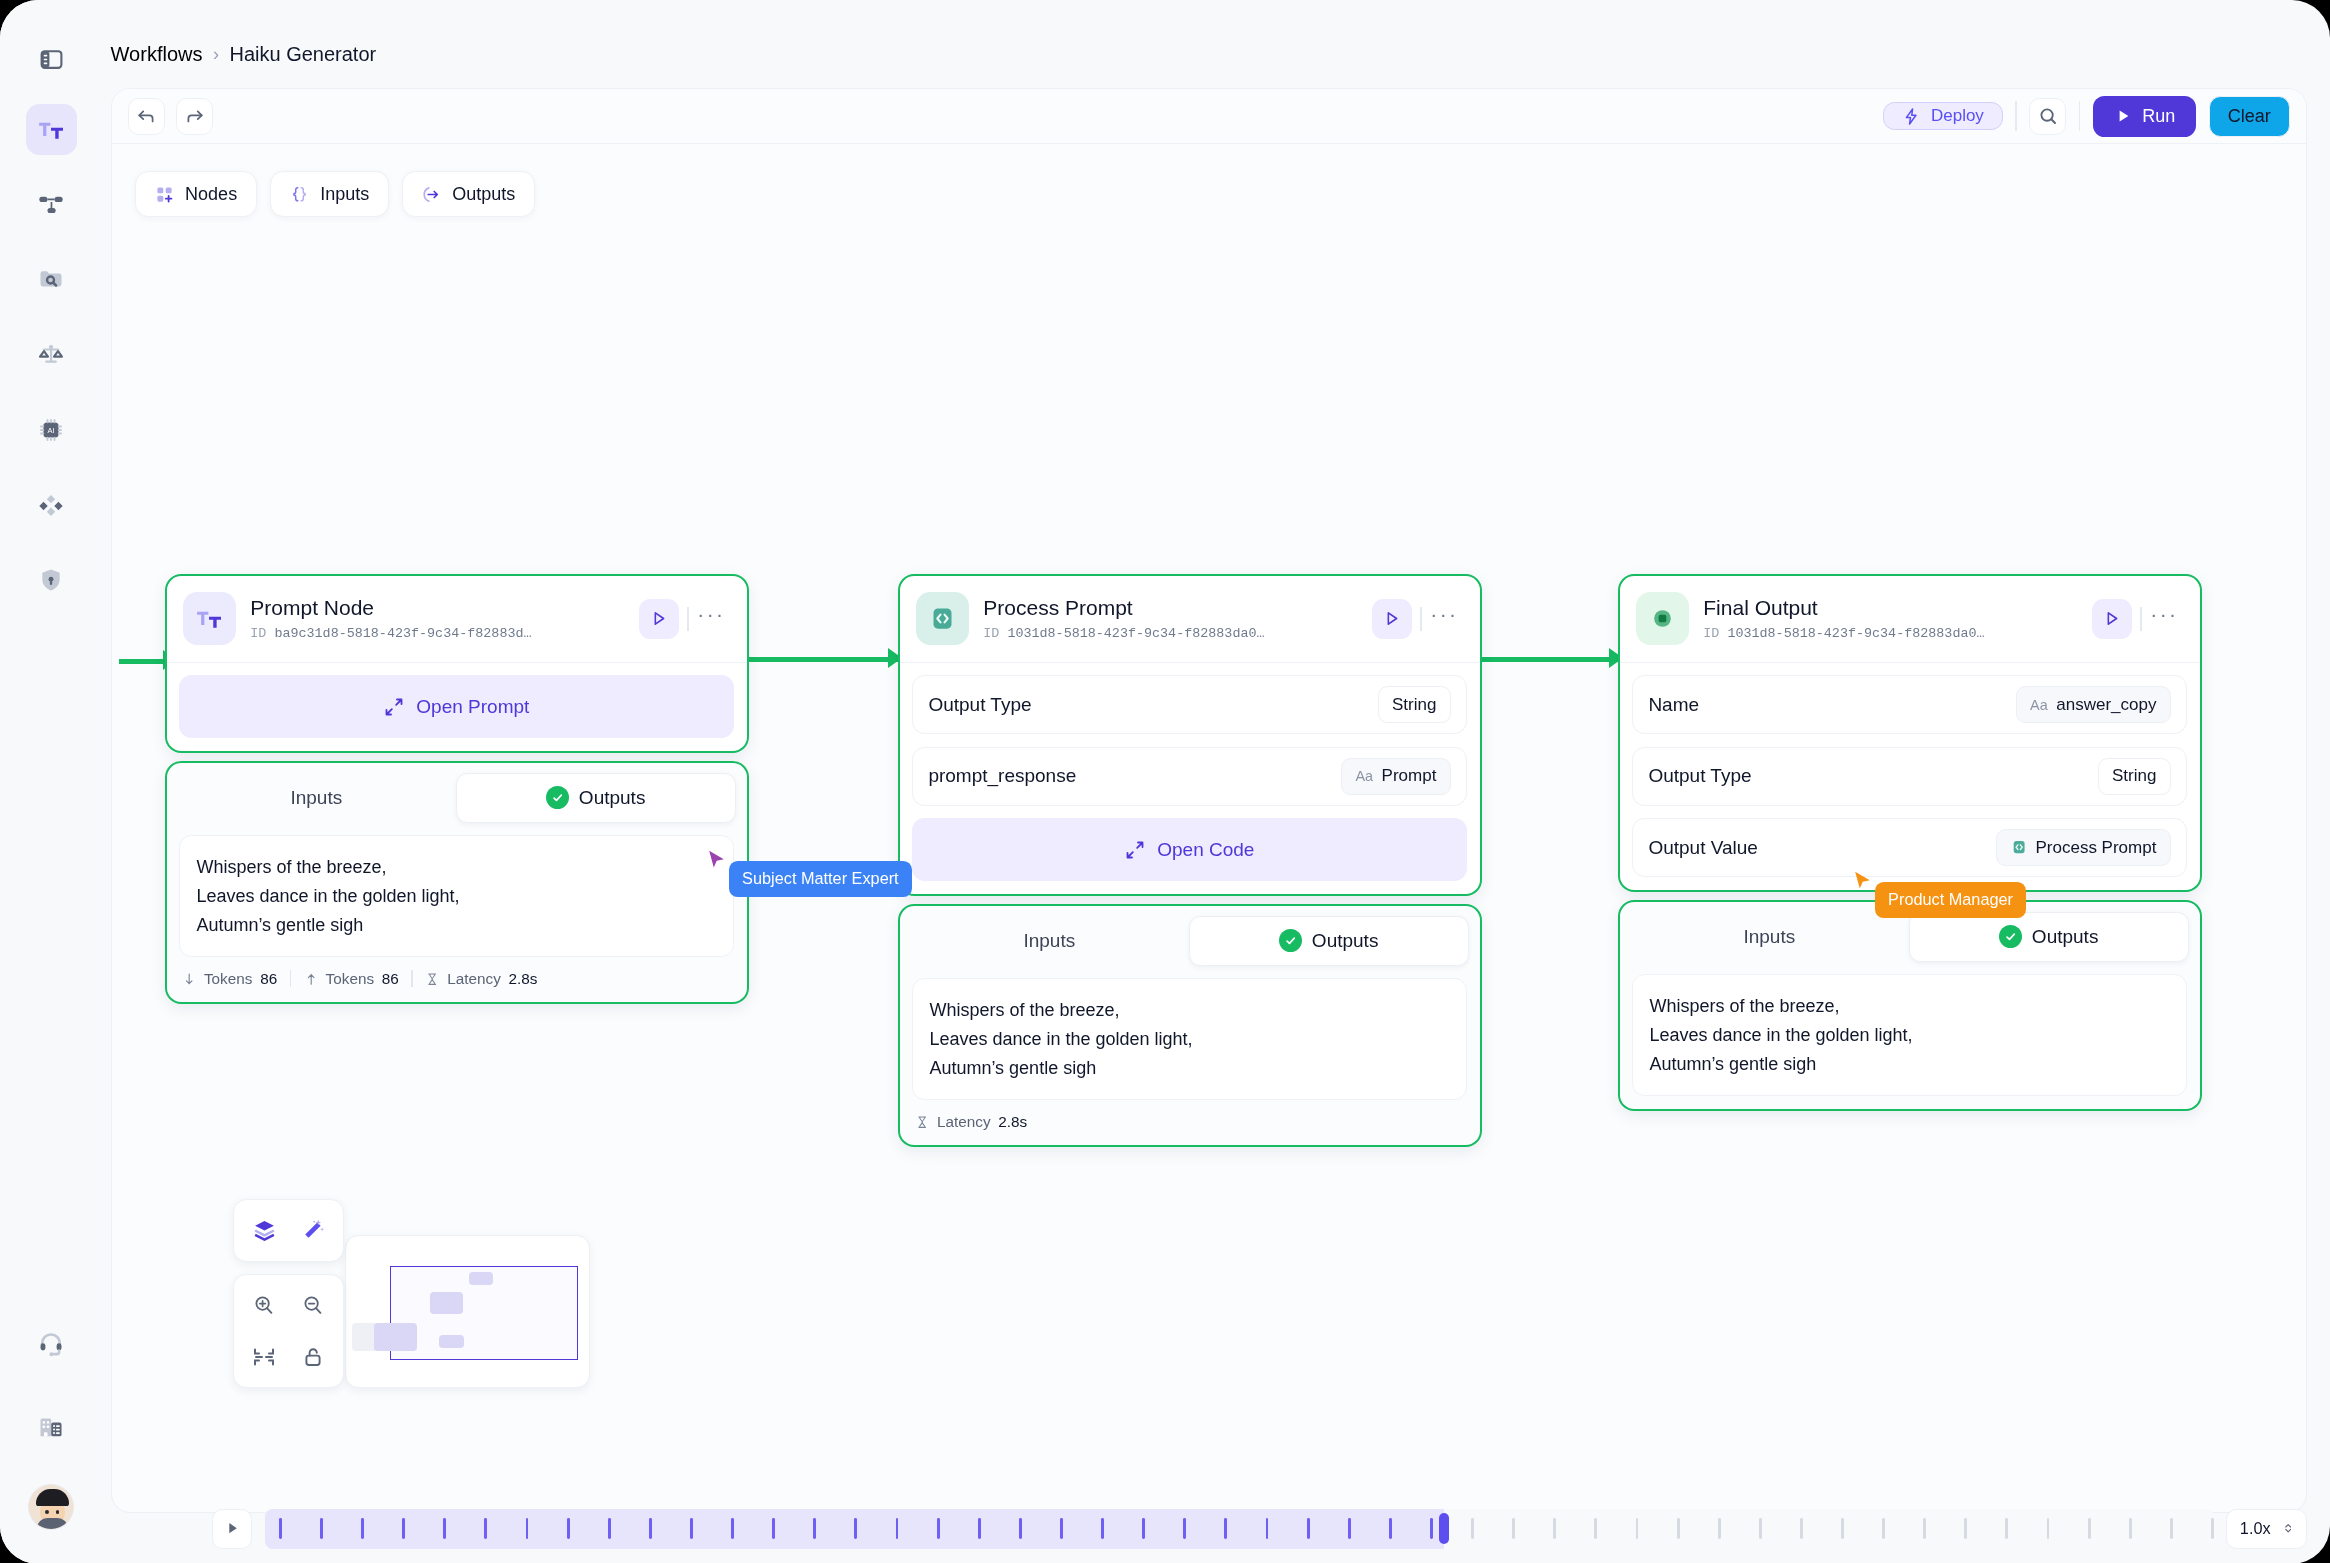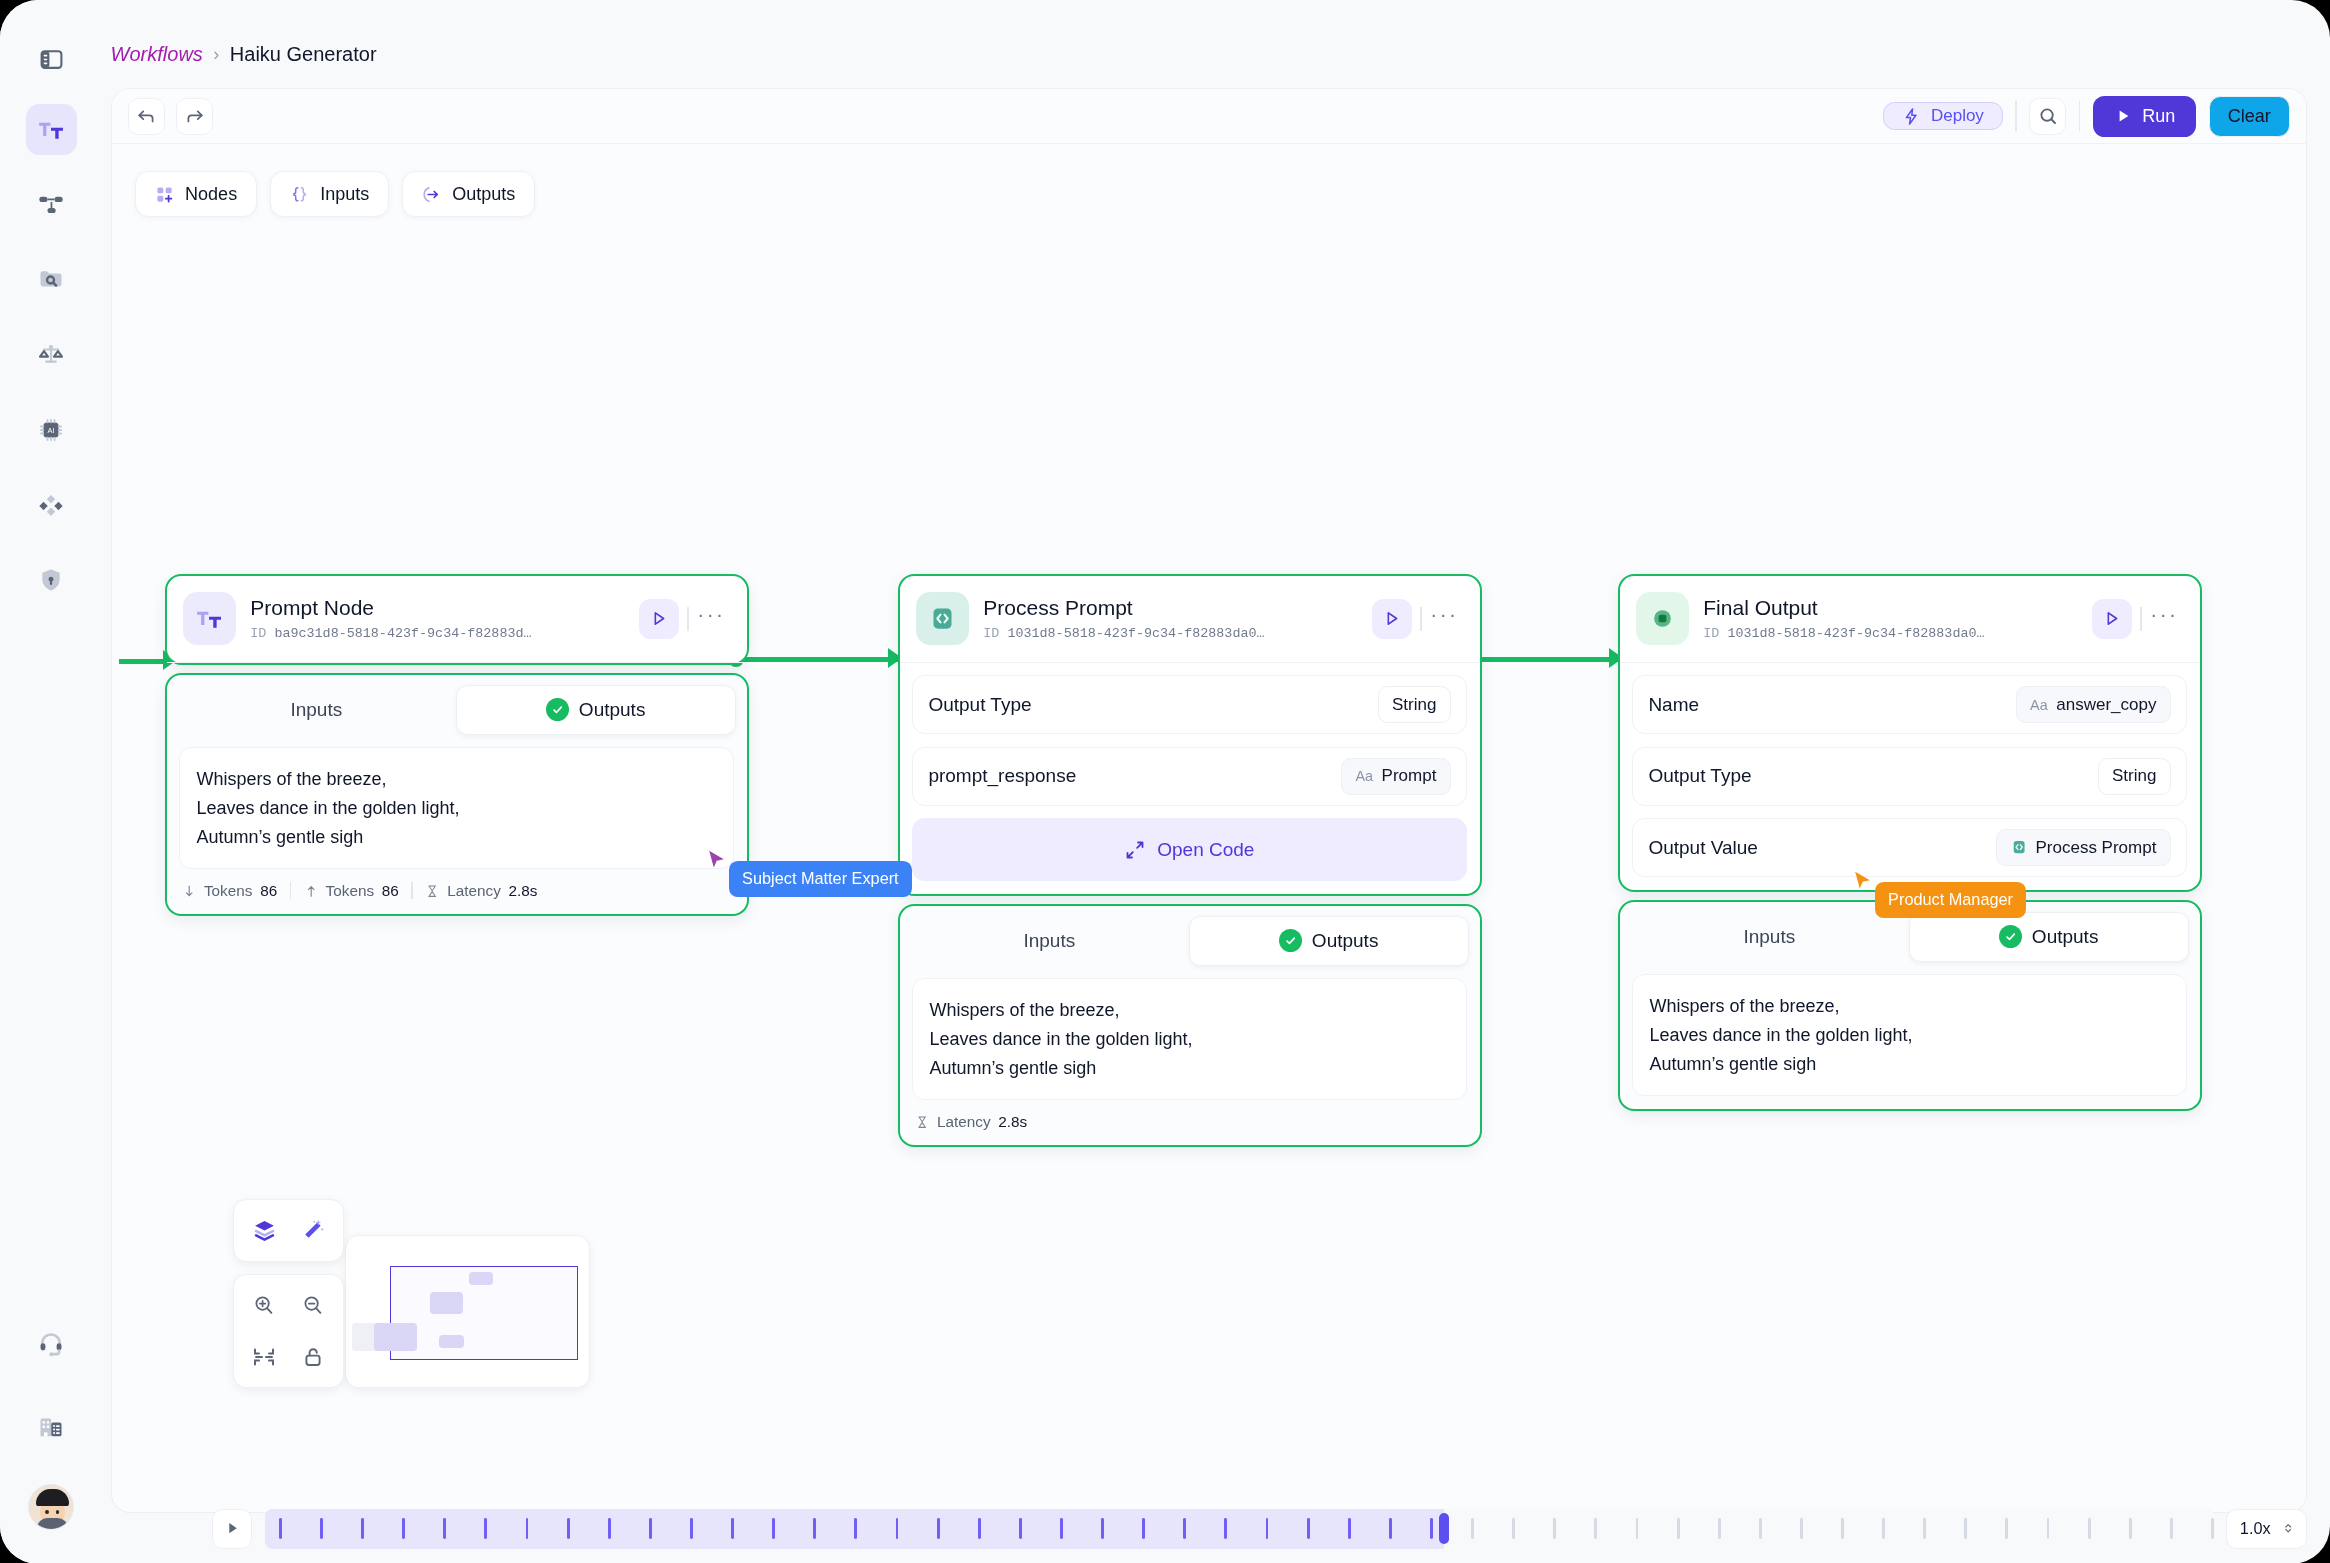--- a/index.html
+++ b/index.html
@@ -32,21 +32,21 @@
   .avatar .body{position:absolute;left:7.7px;bottom:-1.9px;width:31px;height:12.5px;background:#5b6373;border-radius:10.5px 10.5px 0 0;}
 
   
   .main{
     position:absolute;left:102px;top:0;right:0;bottom:0;
   }
   .breadcrumb{
     position:absolute;left:8.6px;top:43px;display:flex;align-items:center;gap:10.5px;
     font-size:20px;
   }
-  .bc-link{color:#a21caf;font-style:italic;}
+  .bc-link{color:#000000;}
   .bc-sep{color:#98a1b2;font-size:18px;}
   .bc-cur{color:#10172a;}
 
   .board{
     position:absolute;left:8.6px;top:88px;right:23px;bottom:51px;
     background:#fafcfe;border:1.4px solid #eceff4;border-radius:19px;overflow:hidden;
   }
 
   
   .toolbar{
@@ -416,20 +416,29 @@
               <div class="nactions">
                 <div class="playsq">
                   <svg width="19" height="19" viewBox="0 0 24 24">
                     <path d="M8 4.8l10.4 7.2L8 19.2z" fill="none" stroke="#4f37d8" stroke-width="2" stroke-linejoin="round"></path>
                   </svg>
                 </div>
                 <div class="vdiv"></div>
                 <div class="dots">···</div>
               </div>
             </div>
+            <div class="nbody">
+              <div class="openbar">
+                <svg width="20" height="20" viewBox="0 0 24 24">
+                  <path d="M21 3l-6.4 6.4M21 3h-5.4M21 3v5.4" fill="none" stroke="#4f37d8" stroke-width="2.2" stroke-linecap="round" stroke-linejoin="round"></path>
+                  <path d="M3 21l6.4-6.4M3 21h5.4M3 21v-5.4" fill="none" stroke="#4f37d8" stroke-width="2.2" stroke-linecap="round" stroke-linejoin="round"></path>
+                </svg>
+                <span>Open Prompt</span>
+              </div>
+            </div>
           </div>
 
           <div class="iopanel">
             <div class="tabs">
               <div class="tab">
                 <span>Inputs</span>
               </div>
               <div class="tab active">
                 <span class="check">
                   <svg width="13.4" height="13.4" viewBox="0 0 24 24">

